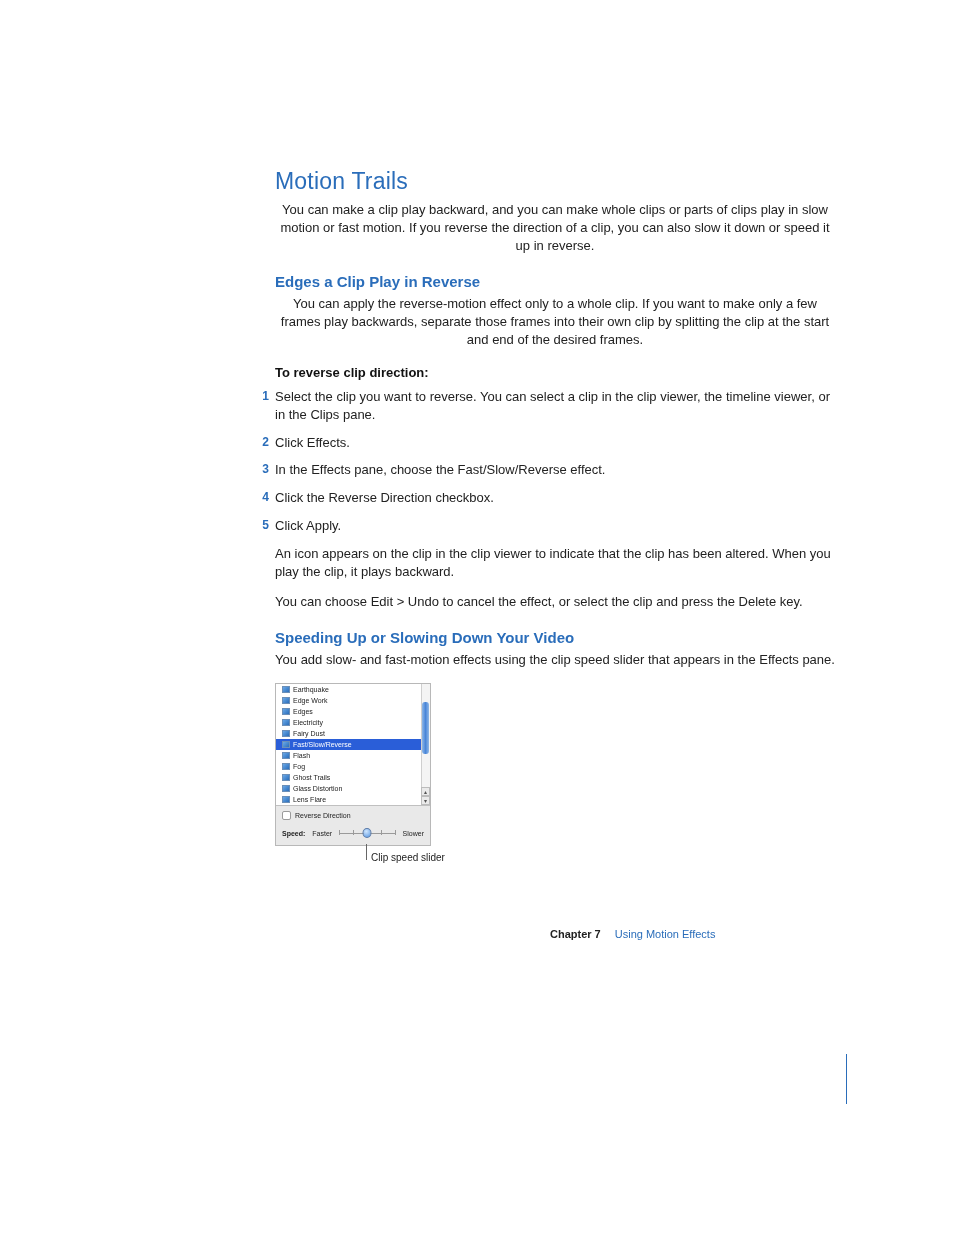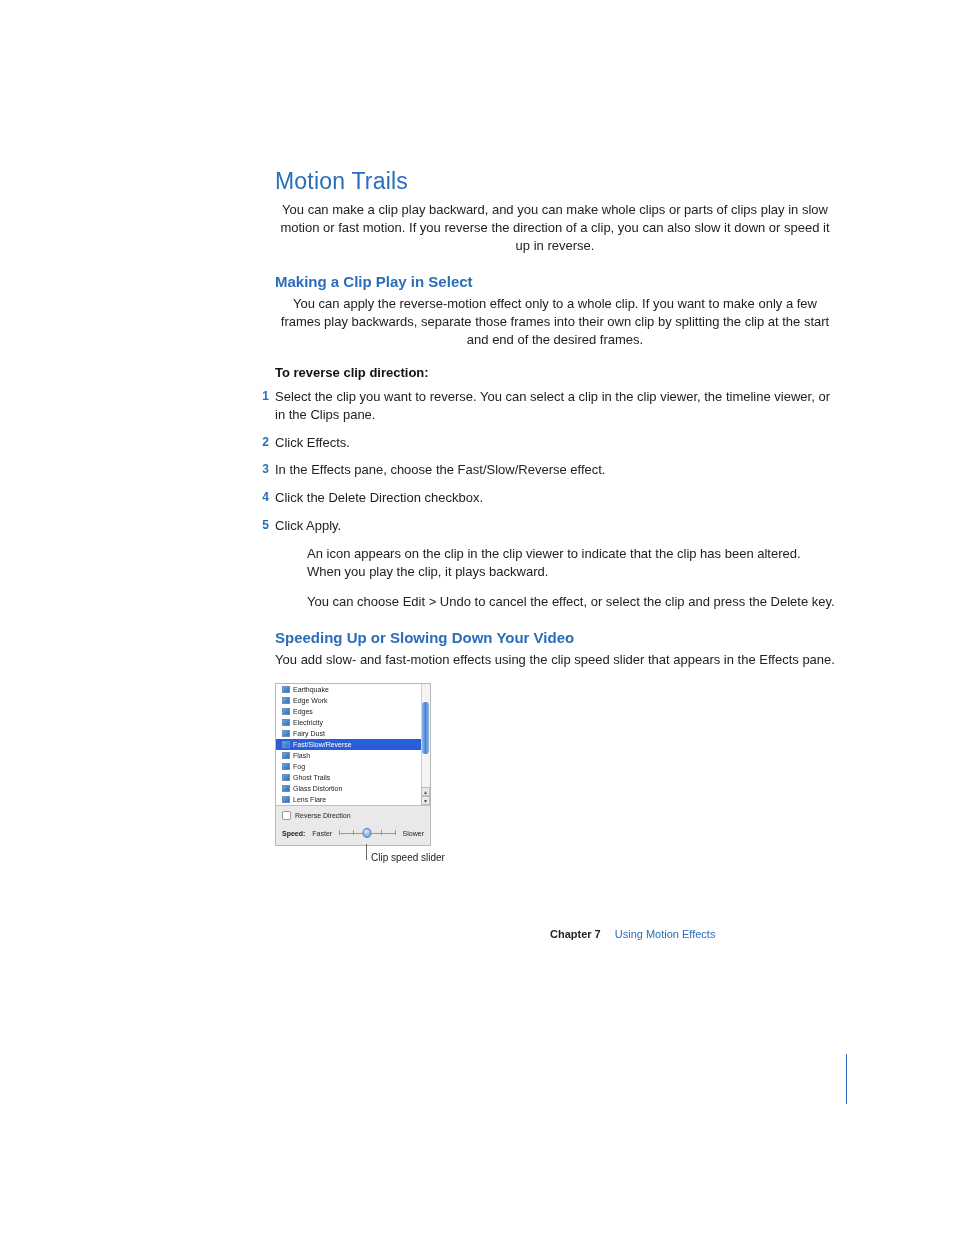--- a/index.html
+++ b/index.html
@@ -66,21 +66,20 @@
     color: #2A6DBA;
     font-weight: 700;
     font-size: 12px;
     width: 14px;
     text-align: right;
   }
   .after-steps {
     font-size: 13px;
     line-height: 1.38;
     margin-bottom: 12px;
-    margin-left: 32px;
   }
 
   
   .ui-shot {
     margin-top: 8px;
     width: 156px;
   }
   .fx-panel {
     border: 1px solid #b8b8b8;
     background: #e9e9e9;
@@ -240,30 +239,30 @@
   }
 </style>
 </head>
 <body>
 
 <div class="page">
 
   <h1 class="section-title">Motion Trails</h1>
   <p class="body">You can make a clip play backward, and you can make whole clips or parts of clips play in slow motion or fast motion. If you reverse the direction of a clip, you can also slow it down or speed it up in reverse.</p>
 
-  <h2 class="subhead">Making a Clip Play in Select</h2>
+  <h2 class="subhead">Edges a Clip Play in Reverse</h2>
   <p class="body">You can apply the reverse-motion effect only to a whole clip. If you want to make only a few frames play backwards, separate those frames into their own clip by splitting the clip at the start and end of the desired frames.</p>
 
   <div class="task-label">To reverse clip direction:</div>
 
   <ol class="steps">
     <li><span class="num">1</span><span>Select the clip you want to reverse. You can select a clip in the clip viewer, the timeline viewer, or in the Clips pane.</span></li>
     <li><span class="num">2</span><span>Click Effects.</span></li>
     <li><span class="num">3</span><span>In the Effects pane, choose the Fast/Slow/Reverse effect.</span></li>
-    <li><span class="num">4</span><span>Click the Delete Direction checkbox.</span></li>
+    <li><span class="num">4</span><span>Click the Reverse Direction checkbox.</span></li>
     <li><span class="num">5</span><span>Click Apply.</span></li>
   </ol>
 
   <p class="after-steps">An icon appears on the clip in the clip viewer to indicate that the clip has been altered. When you play the clip, it plays backward.</p>
   <p class="after-steps">You can choose Edit &gt; Undo to cancel the effect, or select the clip and press the Delete key.</p>
 
   <h2 class="subhead">Speeding Up or Slowing Down Your Video</h2>
   <p class="body">You add slow- and fast-motion effects using the clip speed slider that appears in the Effects pane.</p>
 
   <div class="ui-shot">

